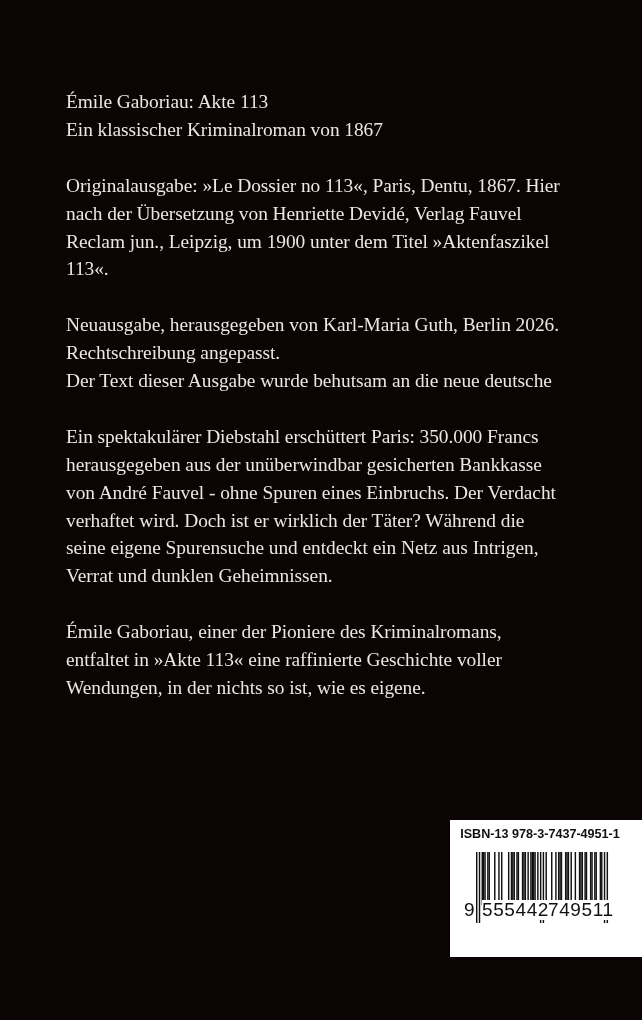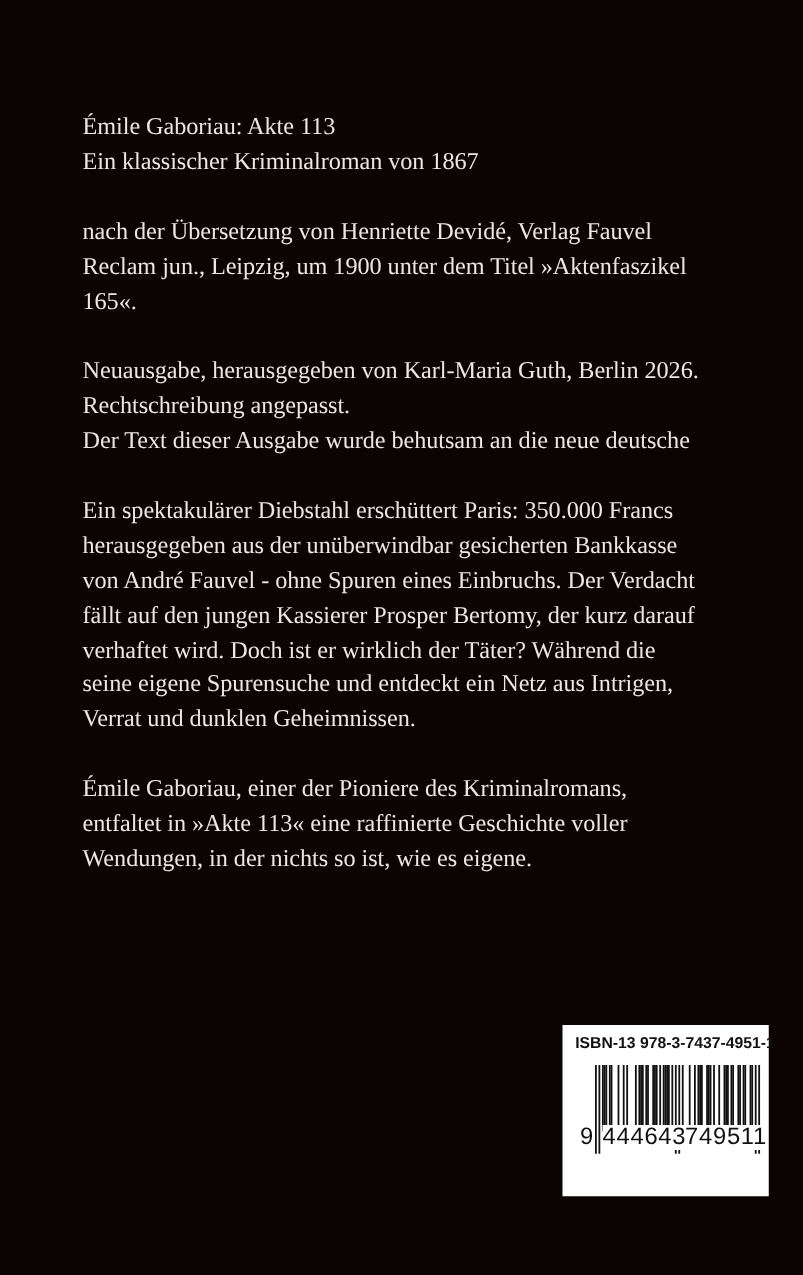--- a/index.html
+++ b/index.html
@@ -35,21 +35,21 @@
   }
   .para .line {
     display: block;
     white-space: nowrap;
     font-family: Liberation Serif, serif;
   }
   .barcode-box {
     position: absolute;
     left: 450px;
     top: 820px;
-    width: 165px;
+    width: 192px;
     height: 137px;
     background: #ffffff;
   }
   .isbn-label {
     position: absolute;
     left: 0;
     top: 7px;
     width: 180px;
     text-align: center;
     font-family: "Liberation Sans", "DejaVu Sans", sans-serif;
@@ -84,36 +84,36 @@
 <div class="cover">
 
   <div class="text-block">
 
     <p class="para">
       <span class="line">Émile Gaboriau: Akte 113</span>
       <span class="line">Ein klassischer Kriminalroman von 1867</span>
     </p>
 
     <p class="para">
+      <span class="line">Originalausgabe: »Le Dossier no 113«, Paris, Dentu, 1867. Hier</span>
       <span class="line">nach der Übersetzung von Henriette Devidé, Verlag Fauvel</span>
       <span class="line">Reclam jun., Leipzig, um 1900 unter dem Titel  »Aktenfaszikel</span>
-      <span class="line">165«.</span>
+      <span class="line">113«.</span>
     </p>
 
     <p class="para">
       <span class="line">Neuausgabe, herausgegeben von Karl-Maria Guth, Berlin 2026.</span>
       <span class="line">Rechtschreibung angepasst.</span>
       <span class="line">Der Text dieser Ausgabe wurde behutsam an die neue deutsche</span>
     </p>
 
     <p class="para">
       <span class="line">Ein spektakulärer Diebstahl erschüttert Paris: 350.000 Francs</span>
       <span class="line">herausgegeben aus der unüberwindbar gesicherten Bankkasse</span>
       <span class="line">von André Fauvel - ohne Spuren eines Einbruchs. Der Verdacht</span>
-      <span class="line">fällt auf den jungen Kassierer Prosper Bertomy, der kurz darauf</span>
       <span class="line">verhaftet wird. Doch ist er wirklich der Täter? Während die</span>
       <span class="line">seine eigene Spurensuche und entdeckt ein Netz aus Intrigen,</span>
       <span class="line">Verrat und dunklen Geheimnissen.</span>
     </p>
 
     <p class="para">
       <span class="line">Émile Gaboriau, einer der Pioniere des Kriminalromans,</span>
       <span class="line">entfaltet in »Akte 113« eine raffinierte Geschichte voller</span>
       <span class="line">Wendungen, in der nichts so ist, wie es eigene.</span>
     </p>
@@ -169,17 +169,17 @@
         <rect x="139.94" y="32" width="1.44" height="53" fill="#111"></rect>
         <rect x="141.33" y="32" width="1.44" height="53" fill="#111"></rect>
         <rect x="144.11" y="32" width="1.44" height="53" fill="#111"></rect>
         <rect x="145.49" y="32" width="1.44" height="53" fill="#111"></rect>
         <rect x="149.66" y="32" width="1.44" height="53" fill="#111"></rect>
         <rect x="151.05" y="32" width="1.44" height="53" fill="#111"></rect>
         <rect x="153.83" y="32" width="1.44" height="71" fill="#111"></rect>
         <rect x="156.61" y="32" width="1.44" height="71" fill="#111"></rect>
       </svg>
     <span class="bar-digit digit-lead">9</span>
-    <span class="bar-digit digit-left">444643</span>
+    <span class="bar-digit digit-left">555442</span>
     <span class="bar-digit digit-right">749511</span>
   </div>
 
 </div>
 
 </body></html>

